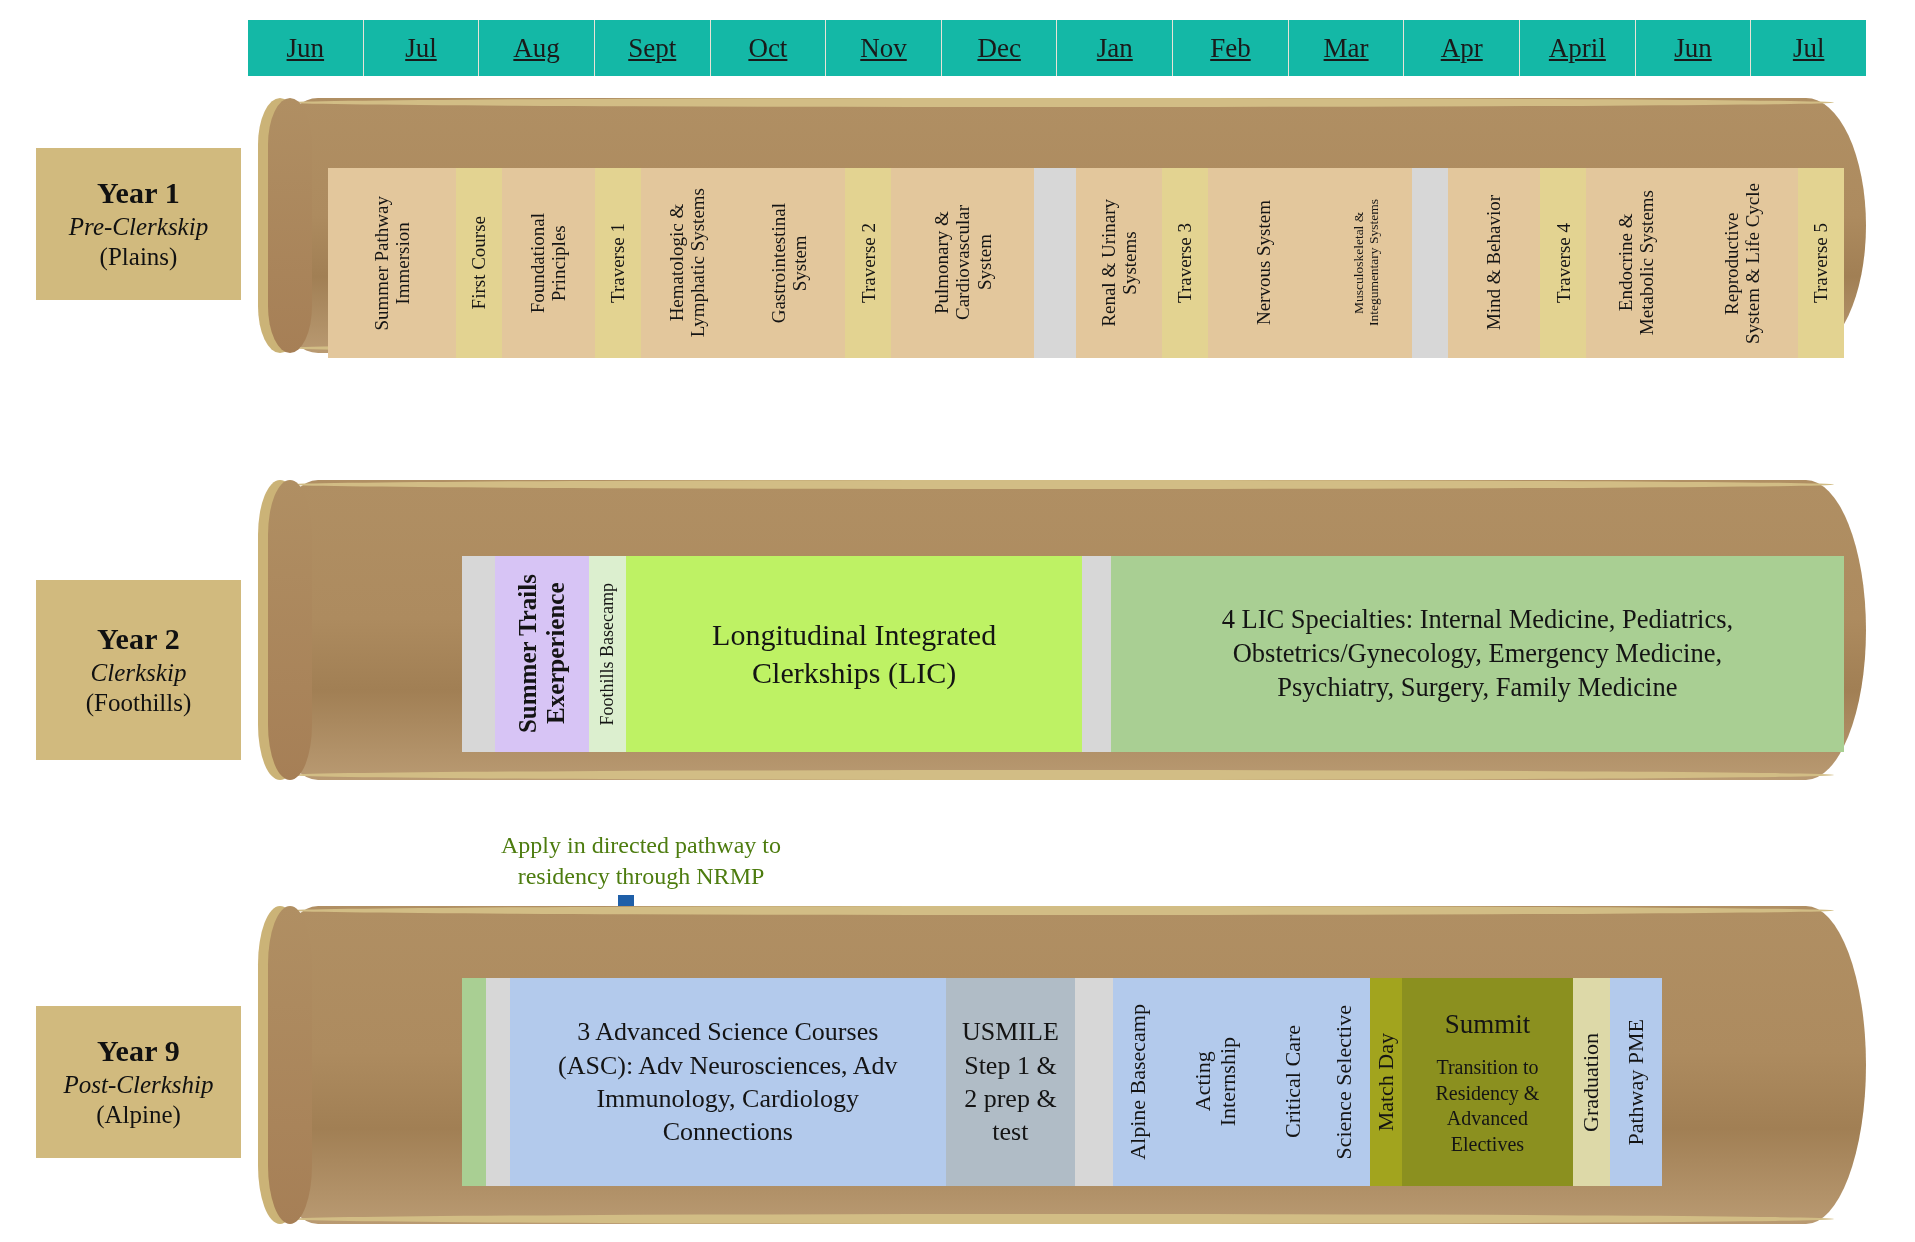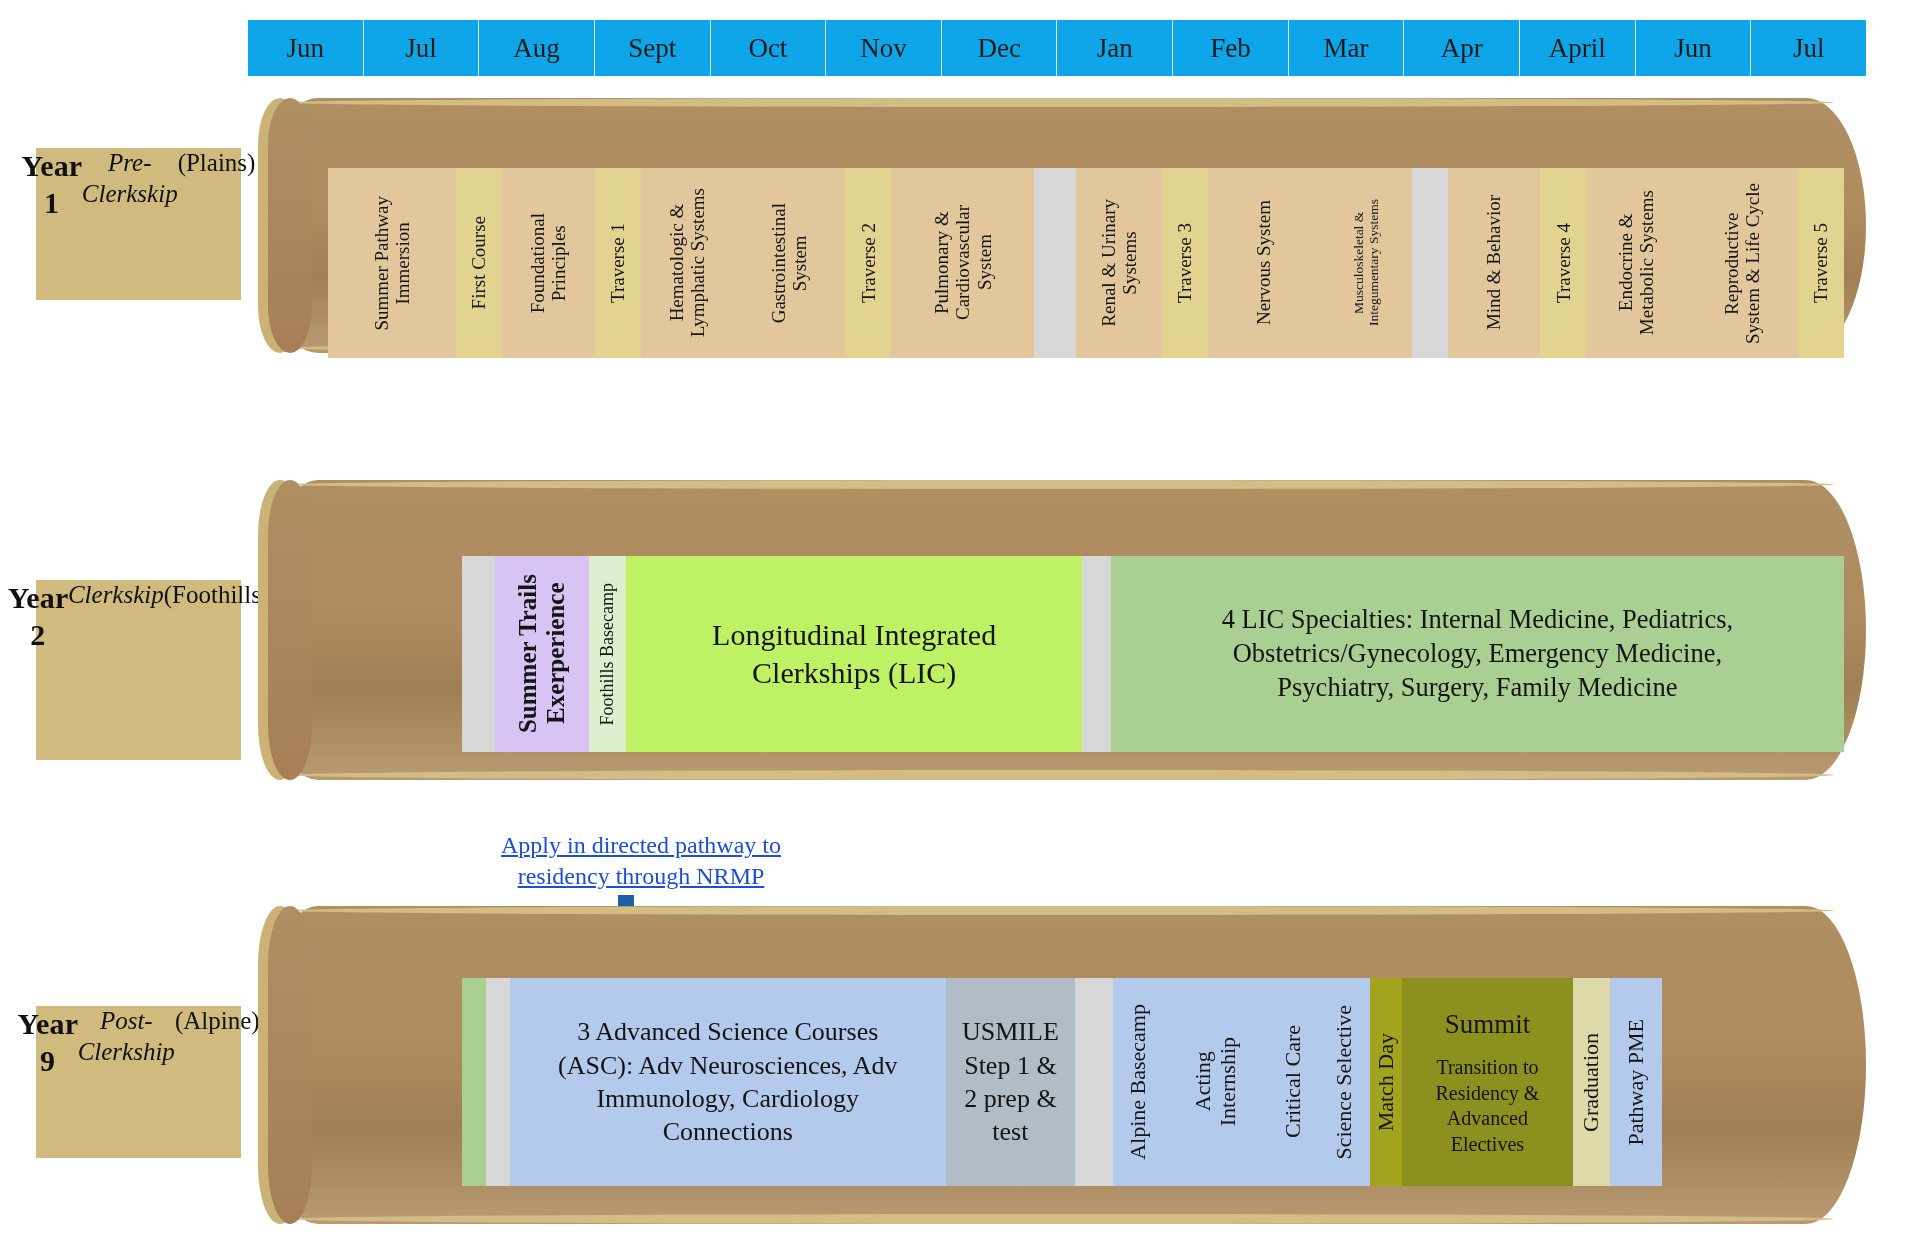--- a/index.html
+++ b/index.html
@@ -9,32 +9,32 @@
     overflow:hidden;position:relative;
   }
   #canvas{position:absolute;inset:0;}
 
   
   #month-header{
     position:absolute;left:248px;top:20px;width:1618px;height:56px;
     display:flex;
   }
   .month-cell{
-    flex:1 1 0;background:#0ea5e9;
+    flex:1 1 0;background:#14b8a6;
     border-right:1.5px solid #e9e2d6;
     display:flex;align-items:center;justify-content:center;
-    font-size:27px;color:#1a1a1a;
+    font-size:27px;color:#1a1a1a;text-decoration:underline;
   }
   .month-cell:last-child{border-right:none;}
 
   
   .year-label{
     position:absolute;left:36px;width:205px;
     background:#d1ba7e;
-    display:flex;flex-direction:row;justify-content:center;
+    display:flex;flex-direction:column;justify-content:center;
     text-align:center;line-height:1.22;color:#111;
   }
   .year-label .yl-title{font-size:30px;font-weight:bold;letter-spacing:.2px;}
   .year-label .yl-sub{font-size:25px;font-style:italic;}
   .year-label .yl-sub2{font-size:25px;}
 
   
   .band{position:absolute;}
   .band-body{
     position:absolute;inset:0;
@@ -88,21 +88,21 @@
 
   
   #y3-strip .seg-vtext{font-size:22px;}
   #y3-strip .seg-htext{font-size:26px;}
   #y3-strip .seg.summit .seg-htext{font-size:20px;}
   .summit-title{font-size:27px;display:block;margin-bottom:14px;}
 
   
   #nrmp-annotation{
     position:absolute;left:476px;top:830px;width:330px;
-    text-align:center;font-size:24px;color:#1d4ed8;line-height:1.3;text-decoration:underline;
+    text-align:center;font-size:24px;color:#4d7c0f;line-height:1.3;
   }
   #nrmp-arrow{position:absolute;left:596px;top:895px;width:60px;height:110px;}
 </style>
 </head>
 <body>
 
 <div id="canvas">
 
   <div id="month-header">
       <div class="month-cell">Jun</div>

